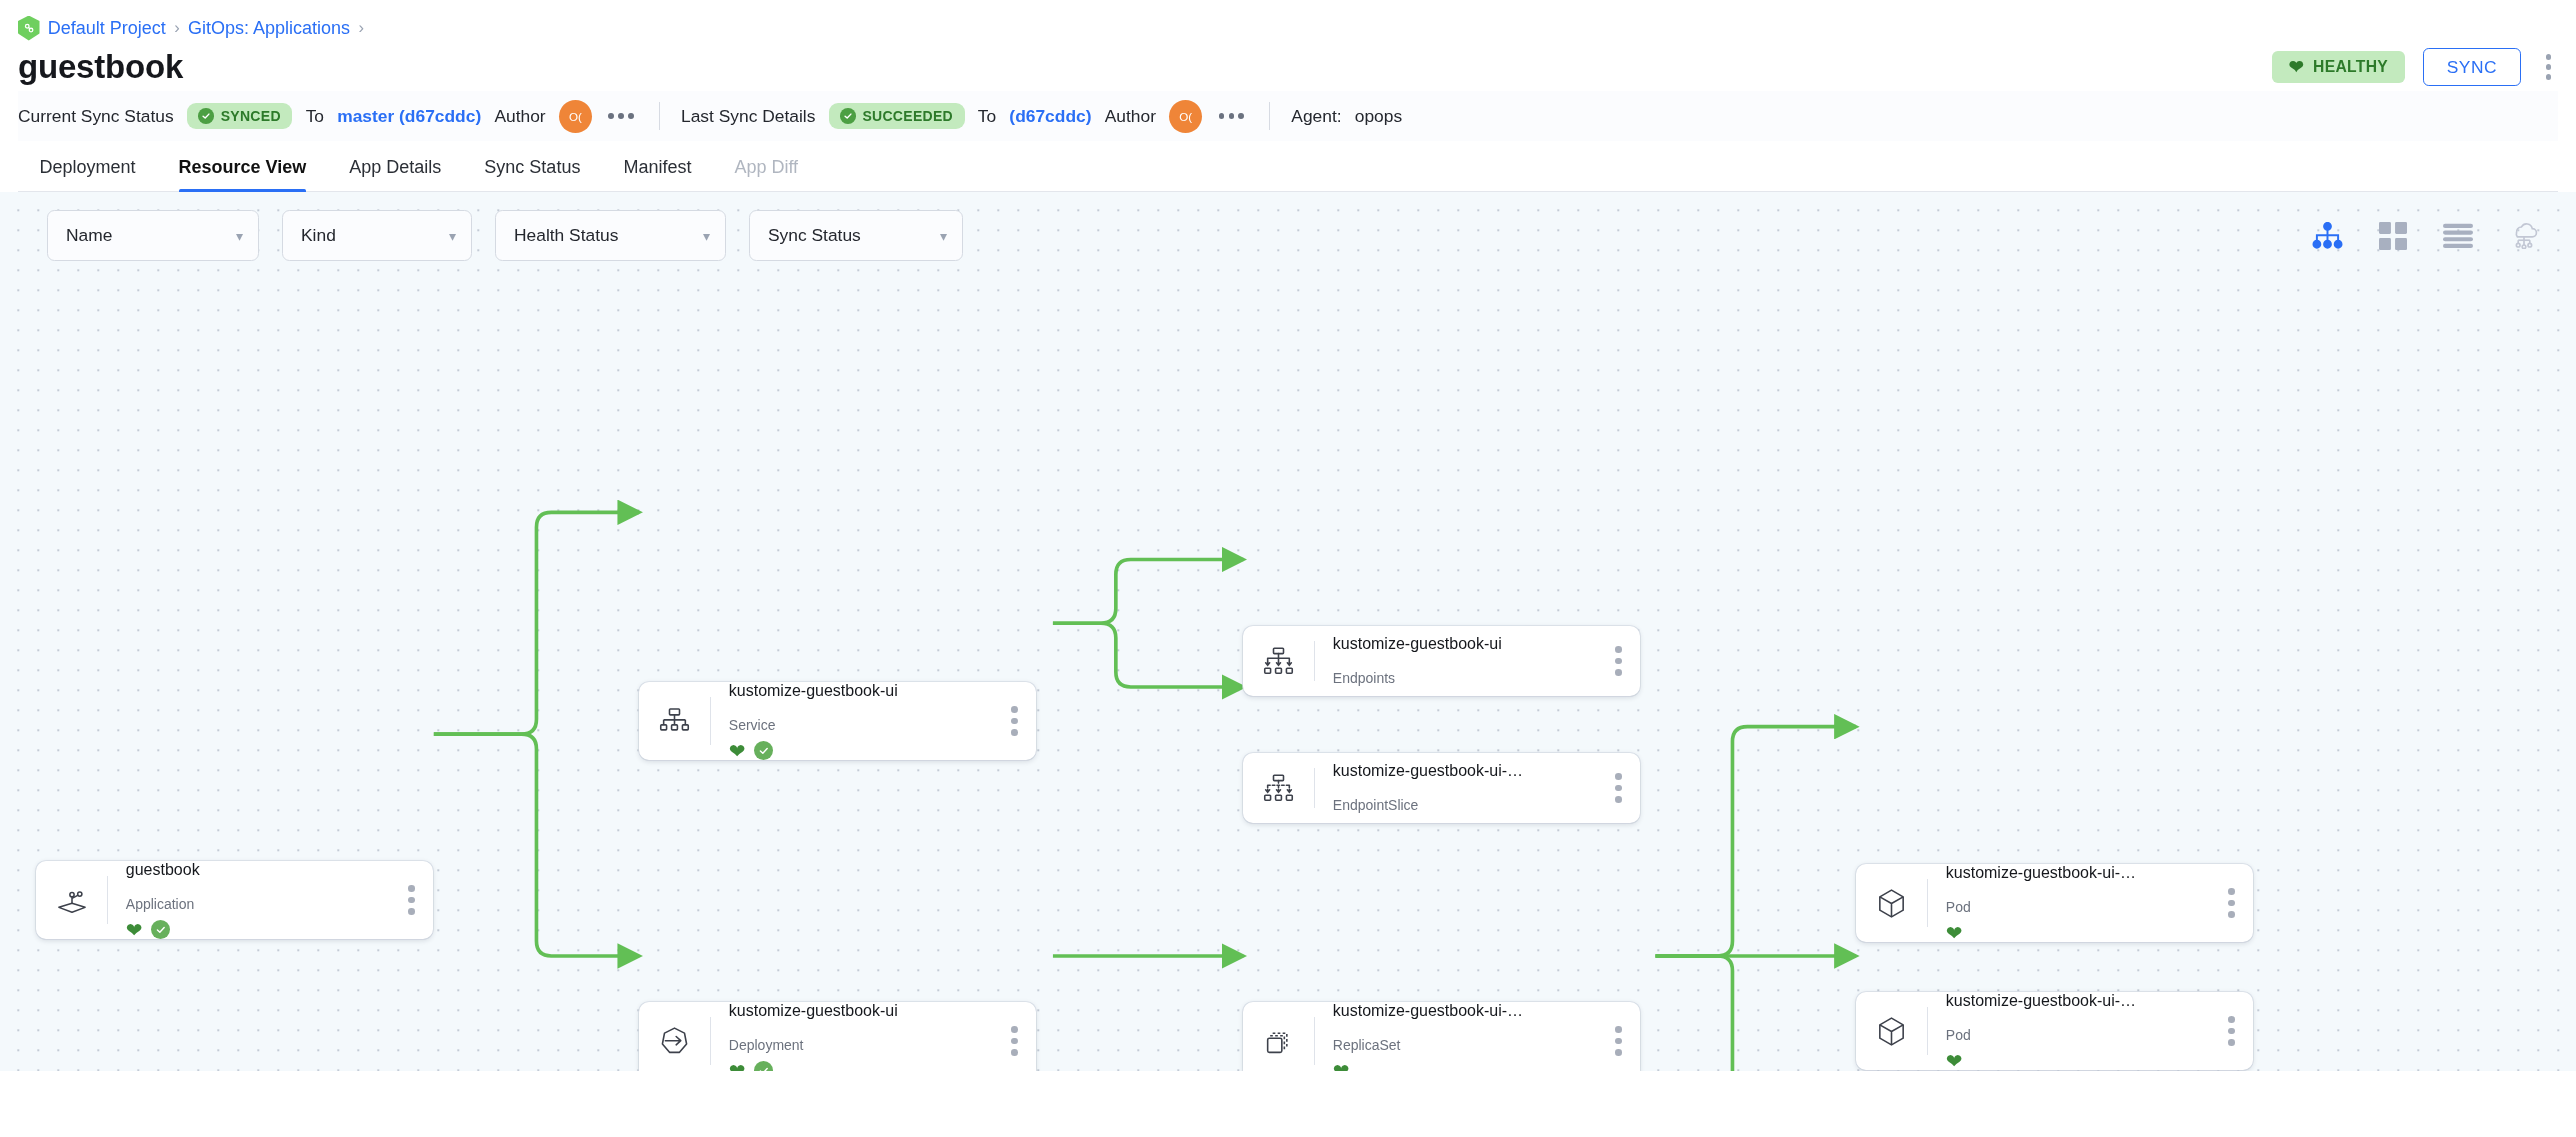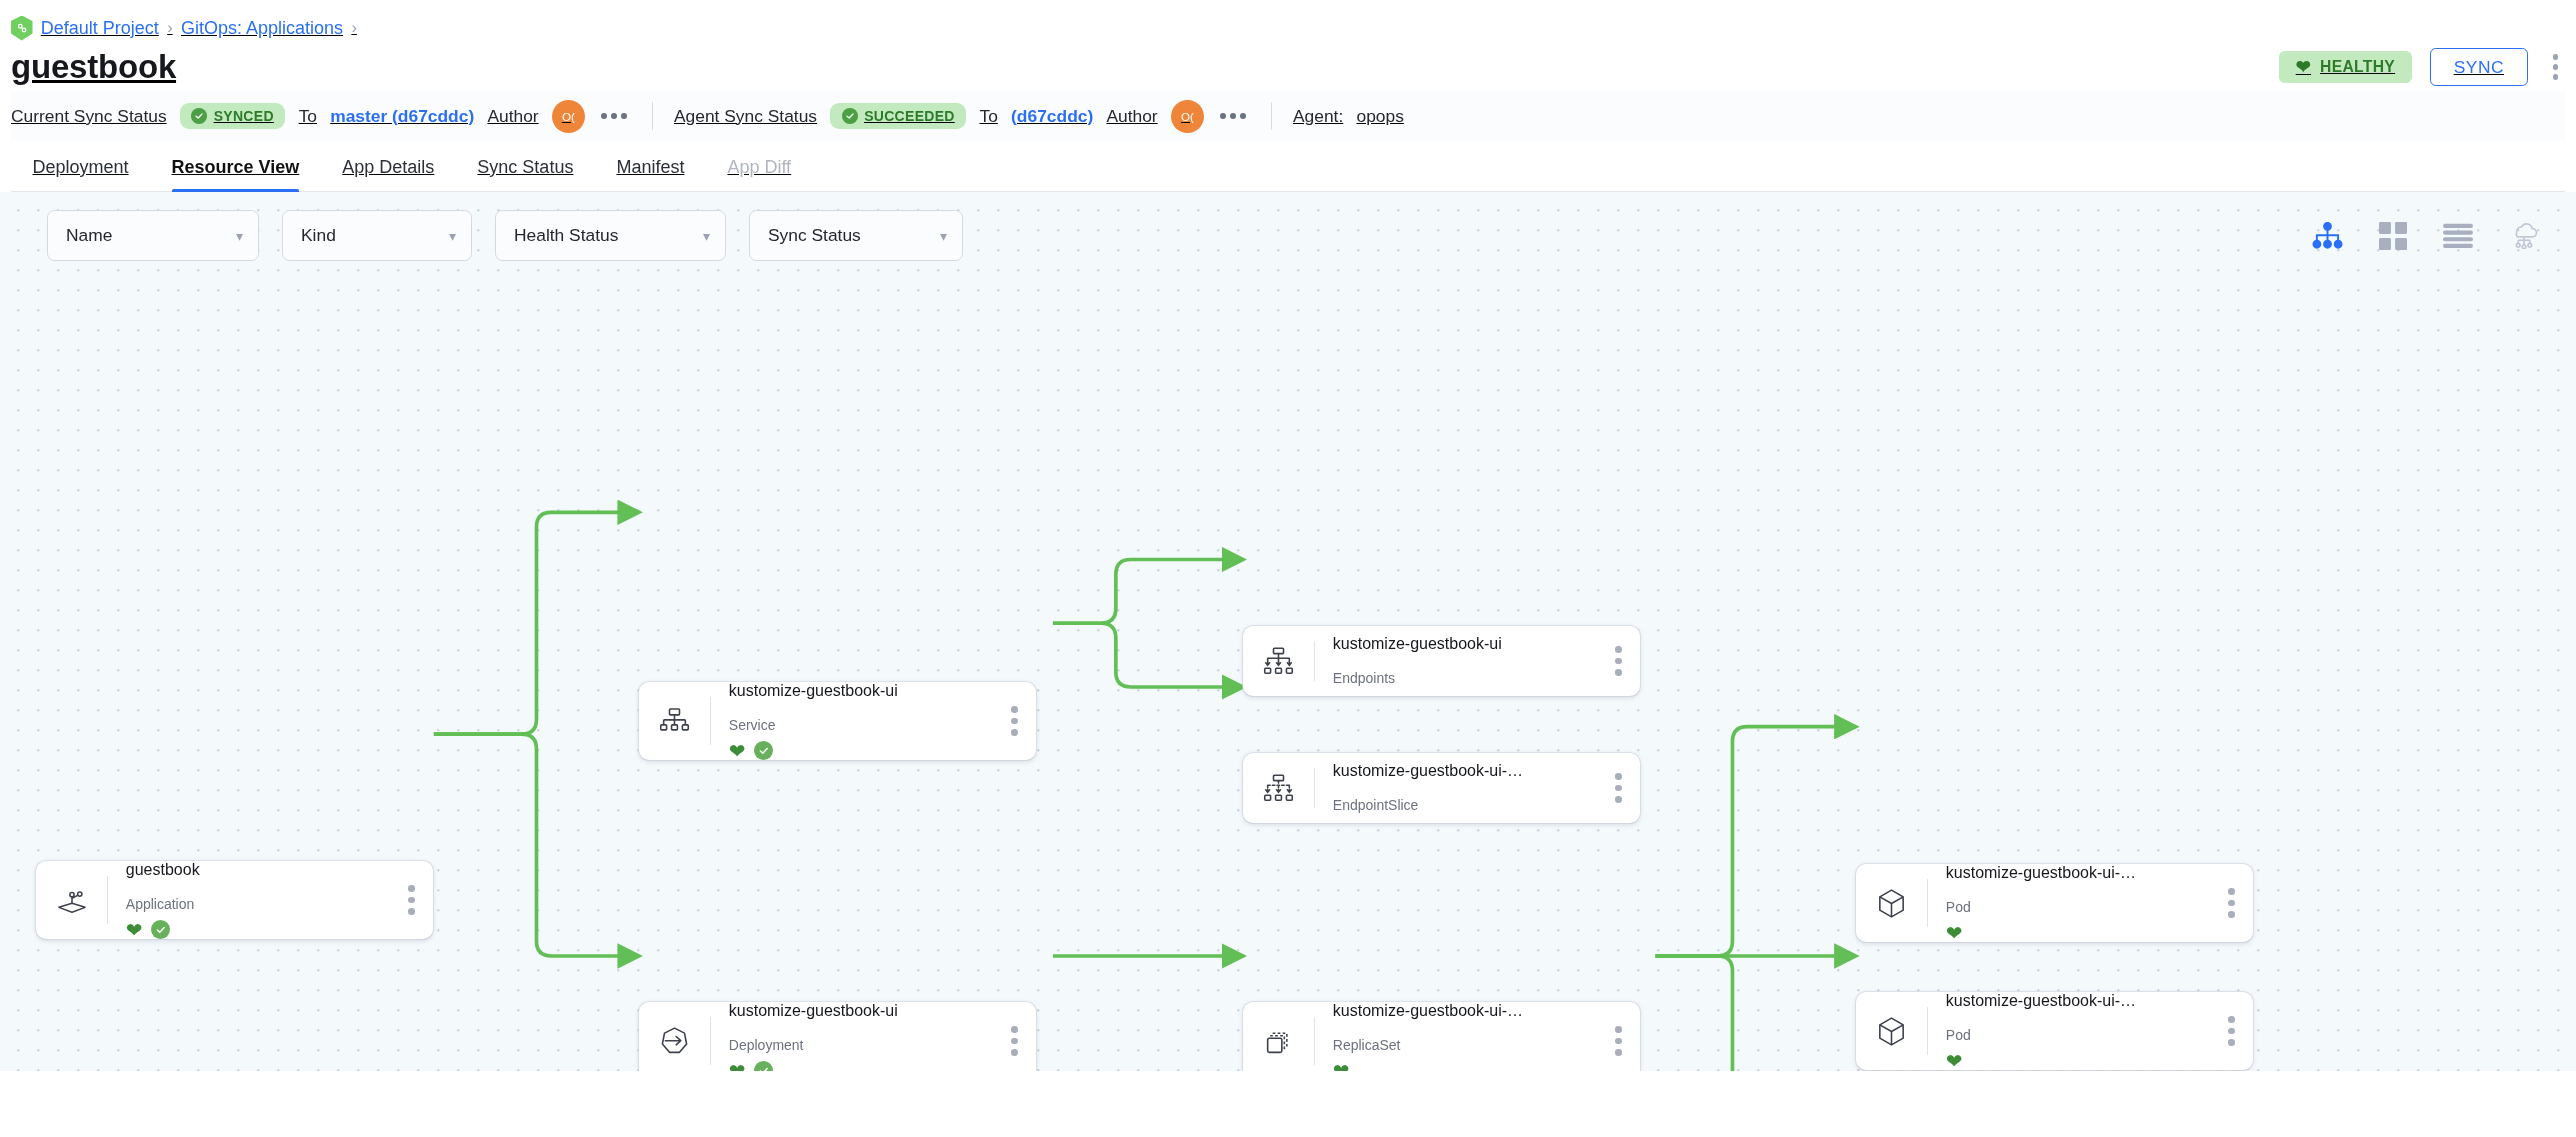--- a/index.html
+++ b/index.html
@@ -4,21 +4,21 @@
 <style>
   * { box-sizing: border-box; margin: 0; padding: 0; }
   html, body {
     width: 2576px; height: 1137px;
     font-family: "Liberation Sans", sans-serif;
     background: #ffffff;
     overflow: hidden;
   }
 
   
-  .header { background:#fff; padding: 0 11px; text-decoration: underline; }
+  .header { background:#fff; padding: 0 18px; }
 
   .breadcrumb {
     display:flex; align-items:center; gap:8.3px;
     height:43px; padding-top:13.2px;
     font-size:18px;
   }
   .bc-logo {
     width:21.5px; height:25px; position:relative; flex:none;
     background:#6fcf5f;
     border-radius:5px 5px 8.3px 8.3px;
@@ -217,21 +217,21 @@
       <span class="kebab-h">
           <i></i>
           <i></i>
           <i></i>
         </span>
     </div>
 
     <span class="sb-div"></span>
 
     <div class="sb-group">
-      <span class="sb-label">Agent Sync Status</span>
+      <span class="sb-label">Last Sync Details</span>
       <span class="sb-chip">
         <span class="chip-check">
           <svg viewBox="0 0 24 24" fill="none" stroke="#ffffff" stroke-width="3.4" stroke-linecap="round" stroke-linejoin="round">
               <path d="M5 12.5 L10 17 L19 7.5"></path>
             </svg>
         </span>
         <span>SUCCEEDED</span>
       </span>
       <span class="sb-to">To</span>
       <span class="sb-rev">(d67cddc)</span>

